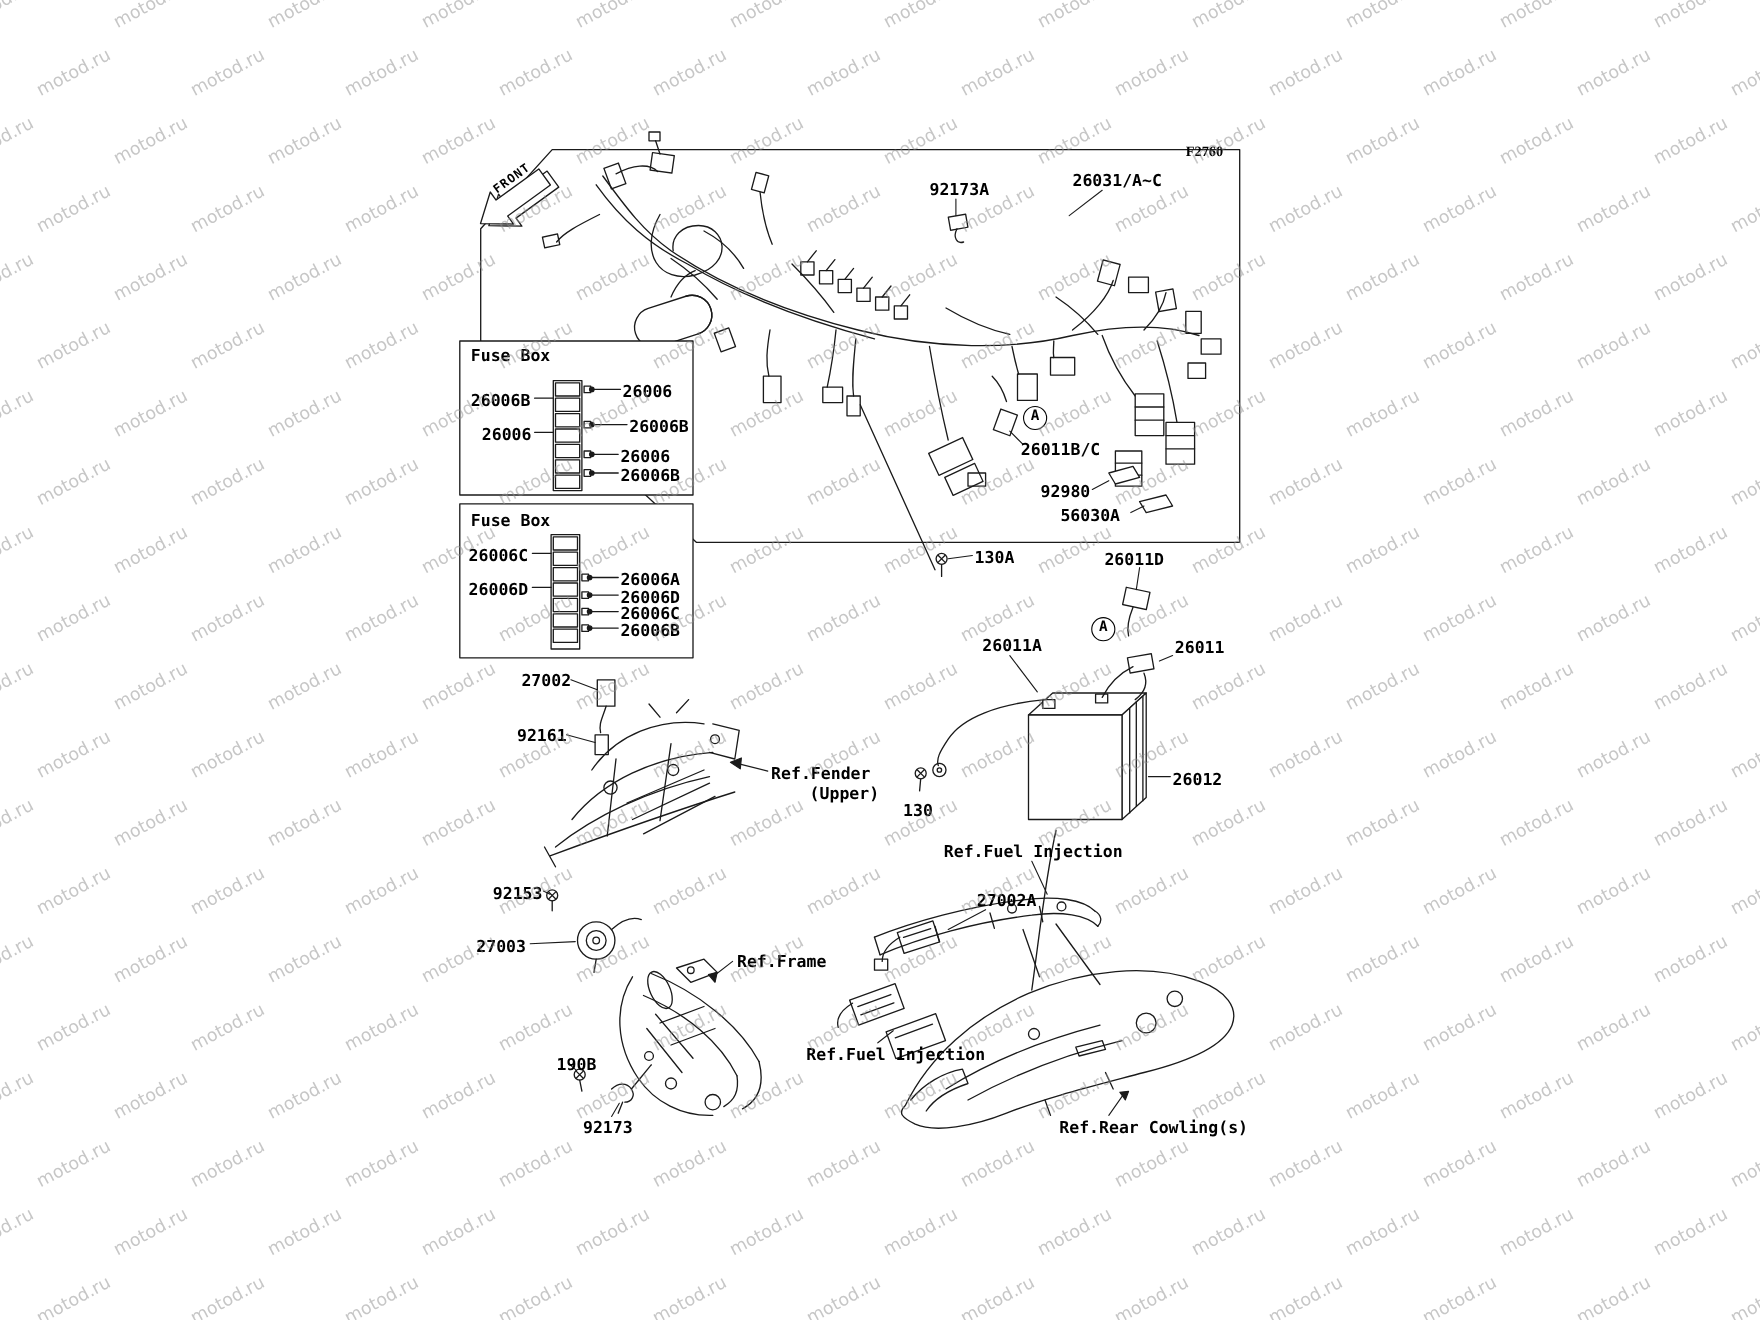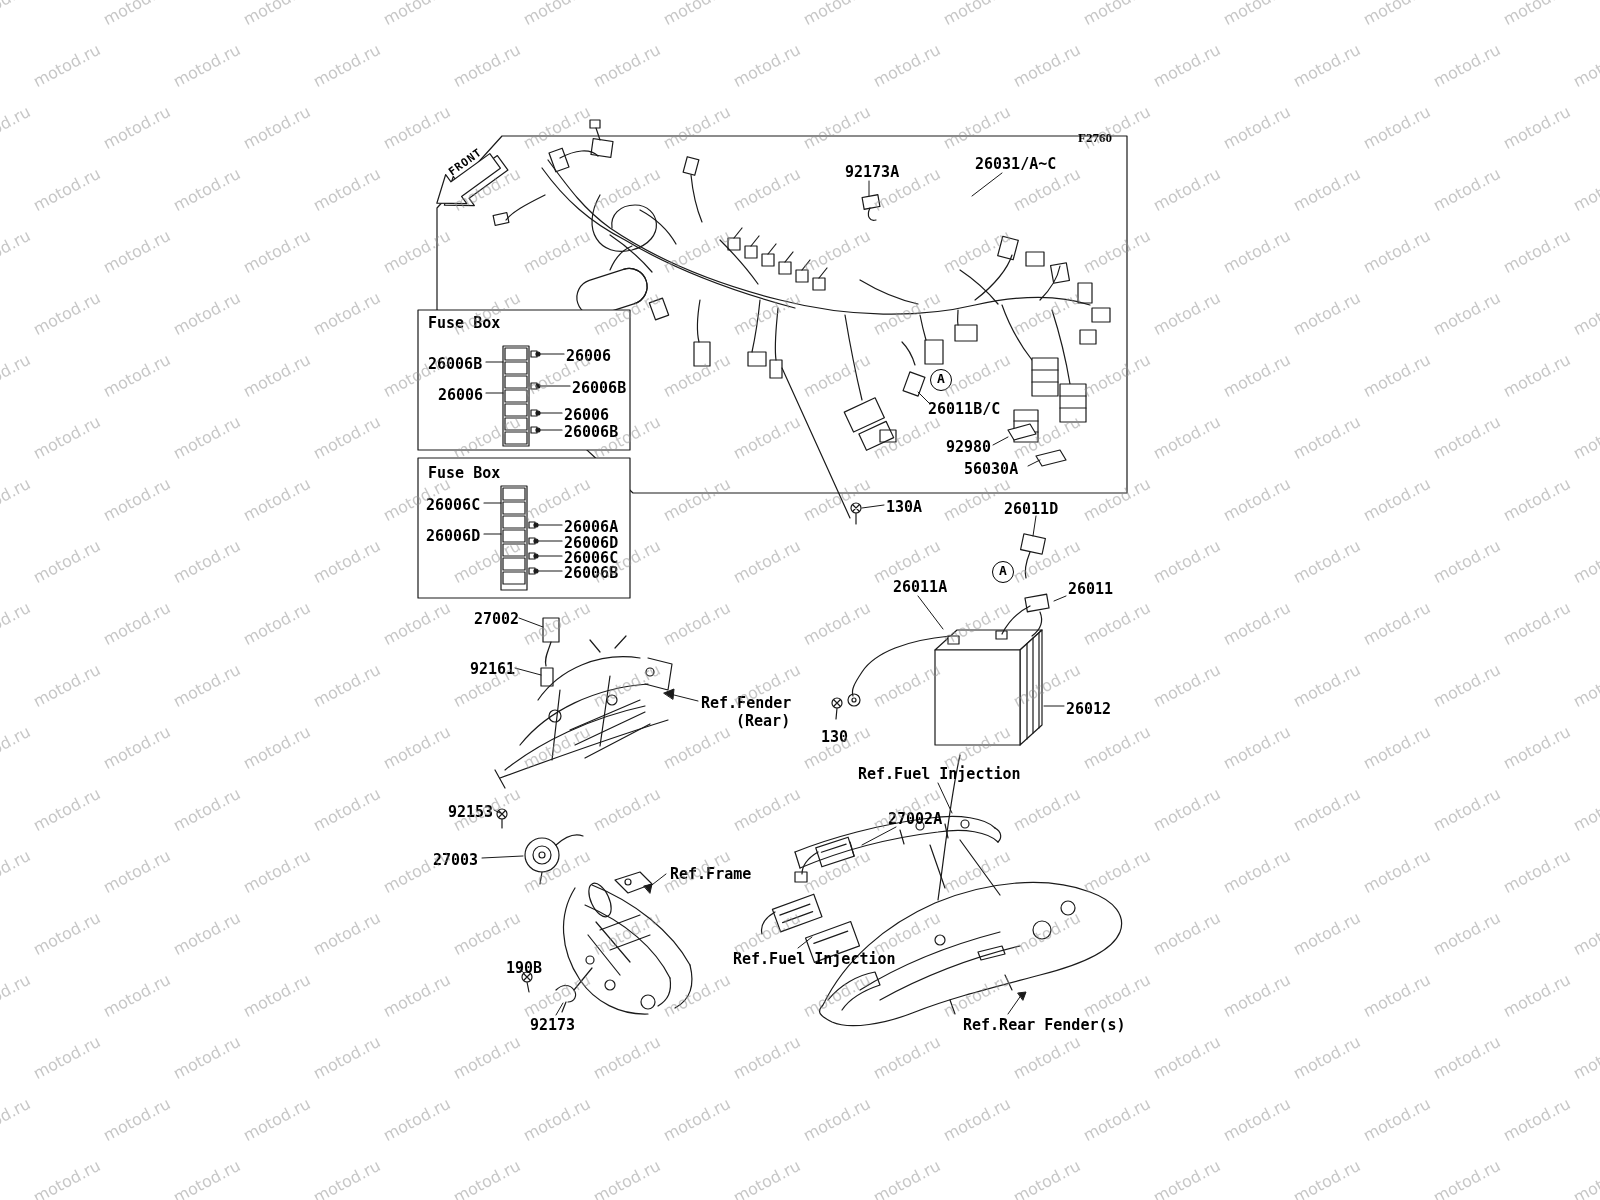--- a/index.html
+++ b/index.html
@@ -377,31 +377,31 @@
       <div class="lbl part" style="left: 946px; top: 438px;">92980</div>
       <div class="lbl part" style="left: 964px; top: 460px;">56030A</div>
       <div class="lbl part" style="left: 886px; top: 498px;">130A</div>
       <div class="lbl part" style="left: 1004px; top: 500px;">26011D</div>
       <div class="lbl part" style="left: 893px; top: 578px;">26011A</div>
       <div class="lbl part" style="left: 1068px; top: 580px;">26011</div>
       <div class="lbl part" style="left: 1066px; top: 700px; text-align: center;">26012</div>
       <div class="lbl part" style="left: 474px; top: 610px;">27002</div>
       <div class="lbl part" style="left: 470px; top: 660px;">92161</div>
       <div class="lbl part" style="left: 701px; top: 694px;">Ref.Fender</div>
-      <div class="lbl part" style="left: 736px; top: 712px;">(Rear)</div>
+      <div class="lbl part" style="left: 736px; top: 712px;">(Upper)</div>
       <div class="lbl part" style="left: 821px; top: 728px;">130</div>
       <div class="lbl part" style="left: 858px; top: 765px;">Ref.Fuel Injection</div>
       <div class="lbl part" style="left: 888px; top: 810px;">27002A</div>
       <div class="lbl part" style="left: 448px; top: 803px;">92153</div>
       <div class="lbl part" style="left: 433px; top: 851px;">27003</div>
       <div class="lbl part" style="left: 670px; top: 865px;">Ref.Frame</div>
       <div class="lbl part" style="left: 733px; top: 950px;">Ref.Fuel Injection</div>
       <div class="lbl part" style="left: 506px; top: 959px;">190B</div>
       <div class="lbl part" style="left: 530px; top: 1016px;">92173</div>
-      <div class="lbl part" style="left: 963px; top: 1016px;">Ref.Rear Fender(s)</div>
+      <div class="lbl part" style="left: 963px; top: 1016px;">Ref.Rear Cowling(s)</div>
       <div class="lbl circle" style="left: 930px; top: 369px;">A</div>
       <div class="lbl circle" style="left: 992px; top: 561px;">A</div>
     </div>
 
   <div id="wm-layer">
       <span style="left: -40px; top: -6px; color: rgb(143, 143, 143); opacity: 0.5; font-size: 16px; transform: rotate(-28deg);">motod.ru</span>
       <span style="left: 100px; top: -6px; color: rgb(143, 143, 143); opacity: 0.5; font-size: 16px; transform: rotate(-28deg);">motod.ru</span>
       <span style="left: 240px; top: -6px; color: rgb(143, 143, 143); opacity: 0.5; font-size: 16px; transform: rotate(-28deg);">motod.ru</span>
       <span style="left: 380px; top: -6px; color: rgb(143, 143, 143); opacity: 0.5; font-size: 16px; transform: rotate(-28deg);">motod.ru</span>
       <span style="left: 520px; top: -6px; color: rgb(143, 143, 143); opacity: 0.5; font-size: 16px; transform: rotate(-28deg);">motod.ru</span>

